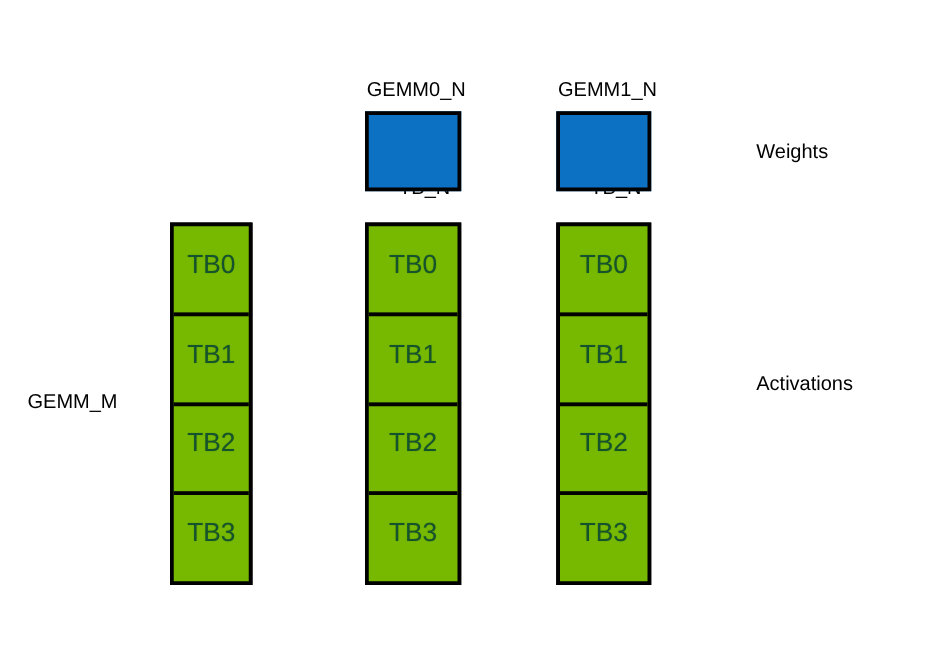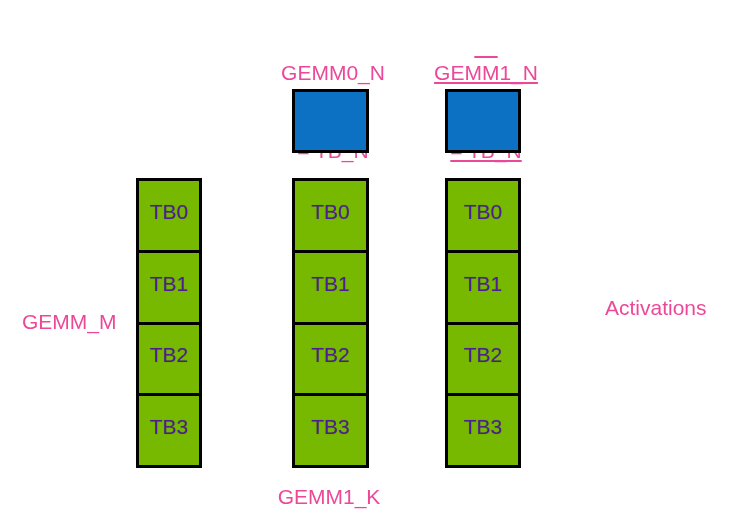--- a/index.html
+++ b/index.html
@@ -12,22 +12,22 @@
     width: 742px;
     height: 529px;
     background: #ffffff;
     font-family: "Liberation Sans", sans-serif;
     overflow: hidden;
   }
 
   
   .label {
     position: absolute;
-    color: #ec4899;
-    font-size: 21px;
+    color: #000000;
+    font-size: 16px;
     line-height: 26px;
     white-space: pre;
     text-align: center;
   }
   .label.left { text-align: left; }
 
   .label-top {
     width: 160px;
     text-align: center;
   }
@@ -59,47 +59,48 @@
     position: relative;
     display: flex;
     align-items: center;
     justify-content: center;
   }
   .activation-cell + .activation-cell {
     border-top: 3px solid #000000;
     text-align: right;
   }
   .cell-label {
-    color: #4c1d95;
+    color: #14532d;
     font-size: 21px;
     line-height: 21px;
     position: relative;
     top: -4px;
     text-shadow: 0 0 1px rgba(0,0,0,0.25);
     white-space: pre;
   }
 </style>
 </head>
 <body>
 
 <div id="canvas">
 
   <div class="label label-top" style="left:253px; top:8px;">
     <span class="line">GEMM0_N</span>
     <span class="line">= TB_N</span>
   </div>
 
-  <div class="label label-top" style="left:406px; top:8px;text-decoration:underline;">
+  <div class="label label-top" style="left:406px; top:8px;">
     <span class="line">GEMM1_N</span>
     <span class="line">= TB_N</span>
   </div>
 
   <div class="weight-block" style="left:292px; top:89px; width:77px; height:64px;"></div>
   <div class="weight-block" style="left:445px; top:89px; width:76px; height:64px;"></div>
 
+  <div class="label left" style="left:605px; top:109px;">Weights</div>
   <div class="label left" style="left:605px; top:295px;">Activations</div>
 
   <div class="label left" style="left:22px; top:309px;">GEMM_M</div>
 
   <div class="activation-column" style="left:136px; top:178px; width:66px; height:290px;">
     <div class="activation-cell">
       <span class="cell-label">TB0</span>
     </div>
     <div class="activation-cell">
       <span class="cell-label">TB1</span>
@@ -135,15 +136,14 @@
       <span class="cell-label">TB1</span>
     </div>
     <div class="activation-cell">
       <span class="cell-label">TB2</span>
     </div>
     <div class="activation-cell">
       <span class="cell-label">TB3</span>
     </div>
   </div>
 
-  <div class="label" style="left:249px; top:484px; width:160px;">GEMM1_K</div>
 
 </div>
 
 </body></html>

